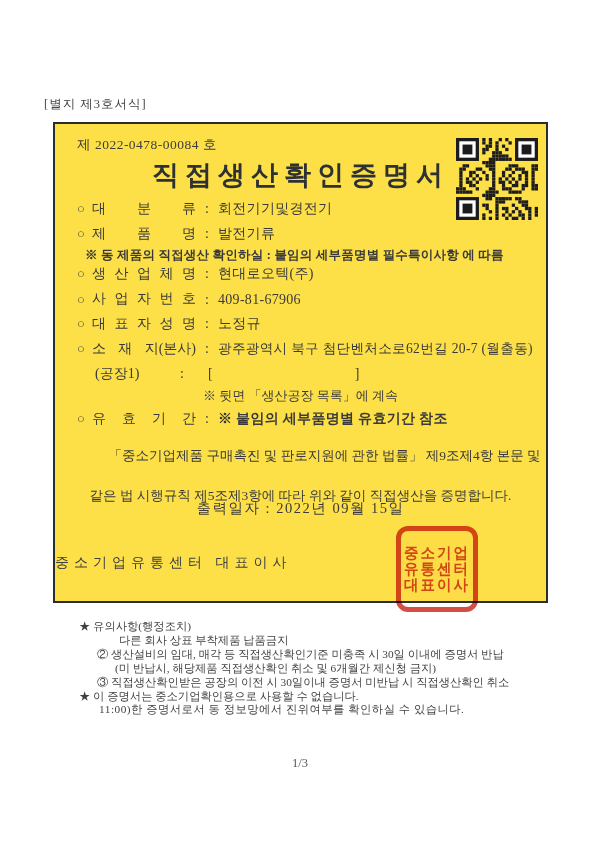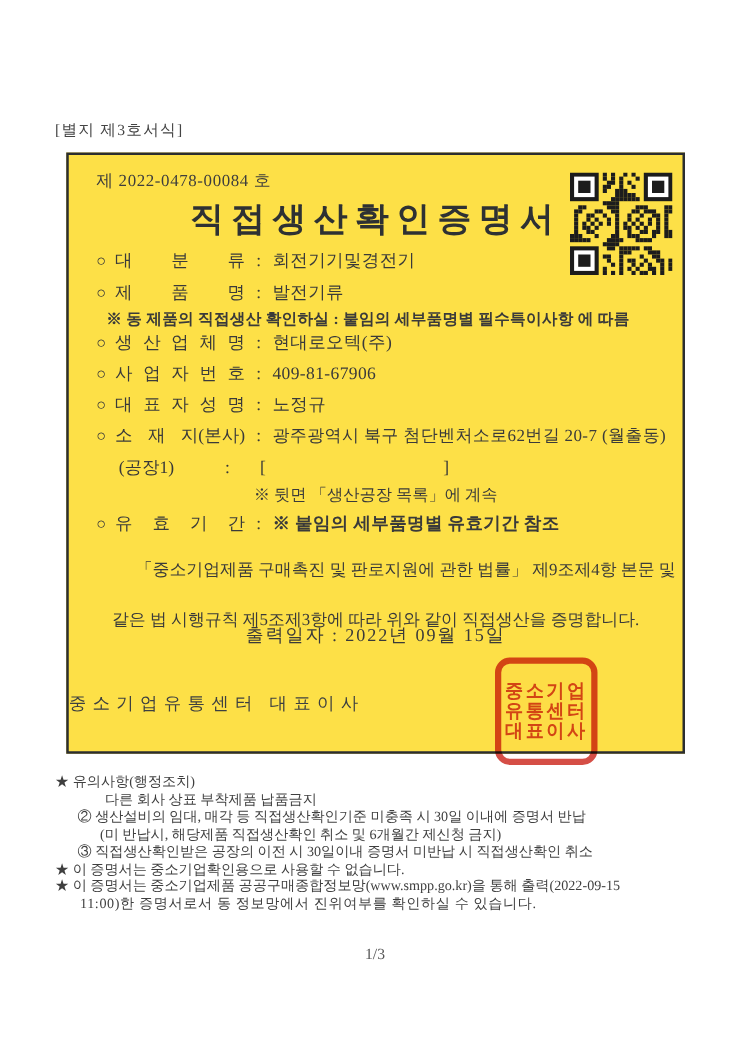--- a/index.html
+++ b/index.html
@@ -46,21 +46,21 @@
     border:5px solid #cf352c;border-radius:12px;z-index:2;
     display:flex;flex-direction:column;justify-content:center;align-items:center;
     mix-blend-mode:multiply;opacity:.88;background:rgba(255,240,238,.25);
   }
   .seal div{
     font-size:14.5px;line-height:16px;font-weight:bold;color:#cf352c;
     letter-spacing:2px;transform:scaleY(1.05);
   }
   
   .footer{position:absolute;left:44px;top:620px;width:530px;font-size:11.3px;line-height:13.9px;color:#3f3f3f;}
-  .footer div{white-space:nowrap;}
+  .footer div{white-space:nowrap;margin-left:35px;}
   .ind0{padding-left:0;}
   .ind1{padding-left:18px;}
   .ind2{padding-left:40px;}
   .ind2b{padding-left:36px;}
   .ind2c{padding-left:20px;letter-spacing:.5px;}
   .page-number{position:absolute;left:0;right:0;top:756px;text-align:center;font-size:12.5px;color:#555;}
 </style>
 </head>
 <body>
 
@@ -331,19 +331,18 @@
 
   </div>
 
   <div class="footer">
     <div class="ind0">★ 유의사항(행정조치)</div>
     <div class="ind2">다른 회사 상표 부착제품 납품금지</div>
     <div class="ind1">② 생산설비의 임대, 매각 등 직접생산확인기준 미충족 시 30일 이내에 증명서 반납</div>
     <div class="ind2b">(미 반납시, 해당제품 직접생산확인 취소 및 6개월간 제신청 금지)</div>
     <div class="ind1">③ 직접생산확인받은 공장의 이전 시 30일이내 증명서 미반납 시 직접생산확인 취소</div>
     <div class="ind0">★ 이 증명서는 중소기업확인용으로 사용할 수 없습니다.</div>
-    <div class="ind0">★ 이 증명서는 중소기업제품 공공구매종합정보망(www.smpp.go.kr)을 통해 출력(2022-09-15</div>
     <div class="ind2c">11:00)한 증명서로서 동 정보망에서 진위여부를 확인하실 수 있습니다.</div>
   </div>
 
   <div class="page-number">1/3</div>
 
 </div>
 
 </body></html>

